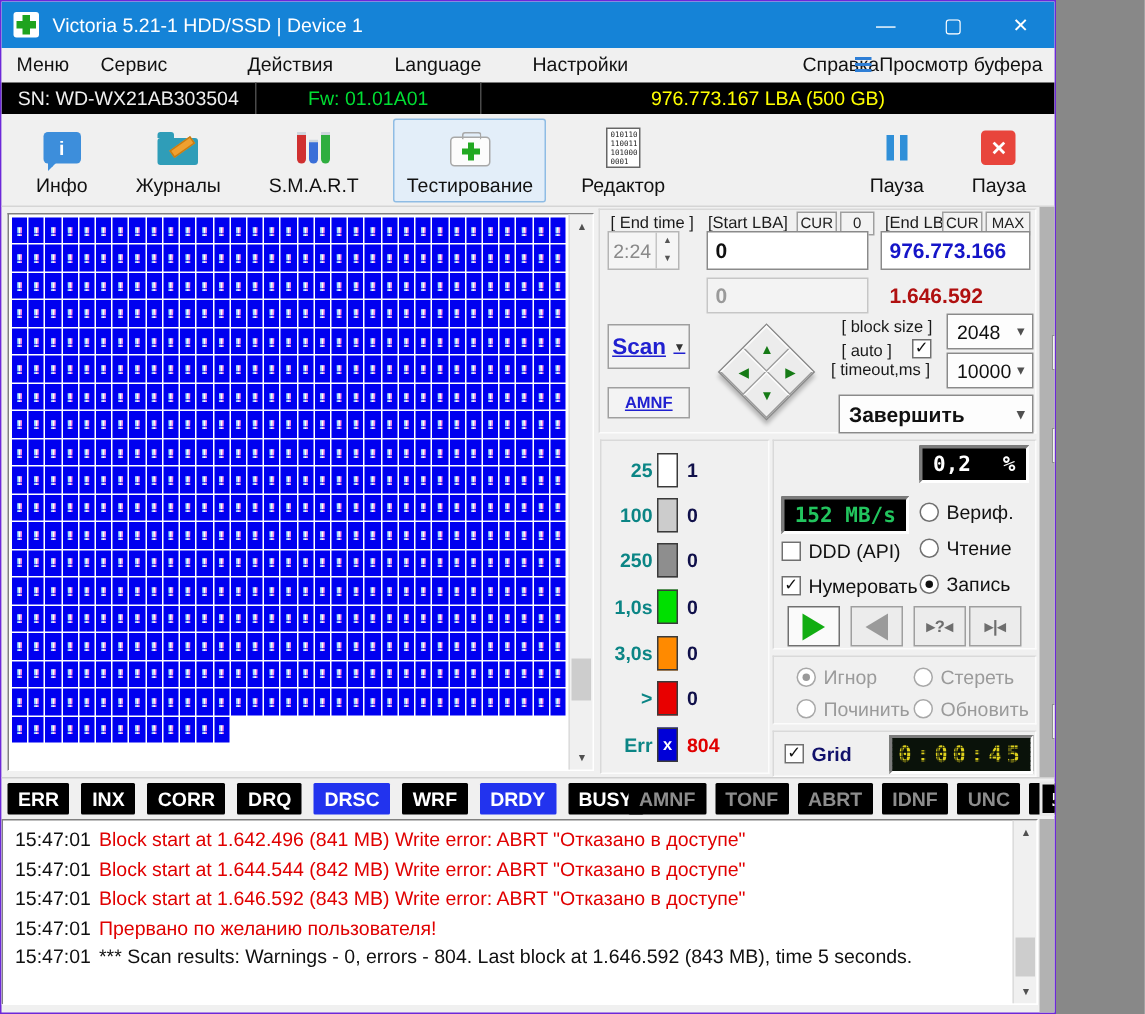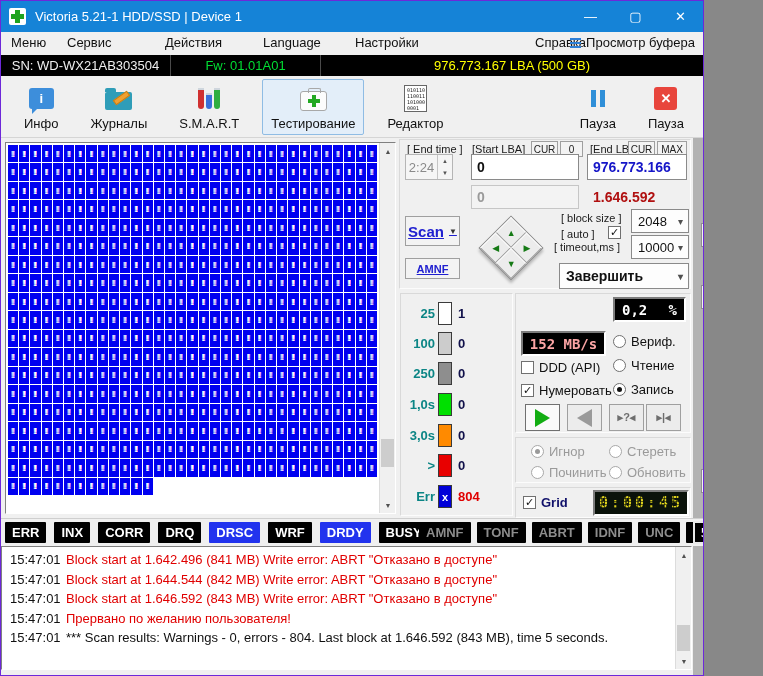--- a/index.html
+++ b/index.html
@@ -975,21 +975,21 @@
           <span class="lg-block" style="background: rgb(0, 0, 216);">x</span>
           <span class="lg-count err">804</span>
         </div>
       </div>
 
     <div class="group" style="left:514px; top:155px; width:176px; height:140px;"></div>
     <div class="lcd" style="left:612px; top:159px; width:73px; height:25px; color:#fff; justify-content:space-between; padding:0 7px;">
       <span>0,2</span>
         <span>%</span>
     </div>
-    <div class="lcd" style="left:520px; top:193px; width:85px; height:25px; color:#fca5a5;">152 MB/s</div>
+    <div class="lcd" style="left:520px; top:193px; width:85px; height:25px; color:#22c55e;">152 MB/s</div>
     <div id="mode-radios">
         <div class="mode-row" style="left: 612px; top: 196px;">
           <span class="radio"></span>
           <span>Вериф.</span>
         </div>
         <div class="mode-row" style="left: 612px; top: 220px;">
           <span class="radio"></span>
           <span>Чтение</span>
         </div>
         <div class="mode-row" style="left: 612px; top: 244px;">

